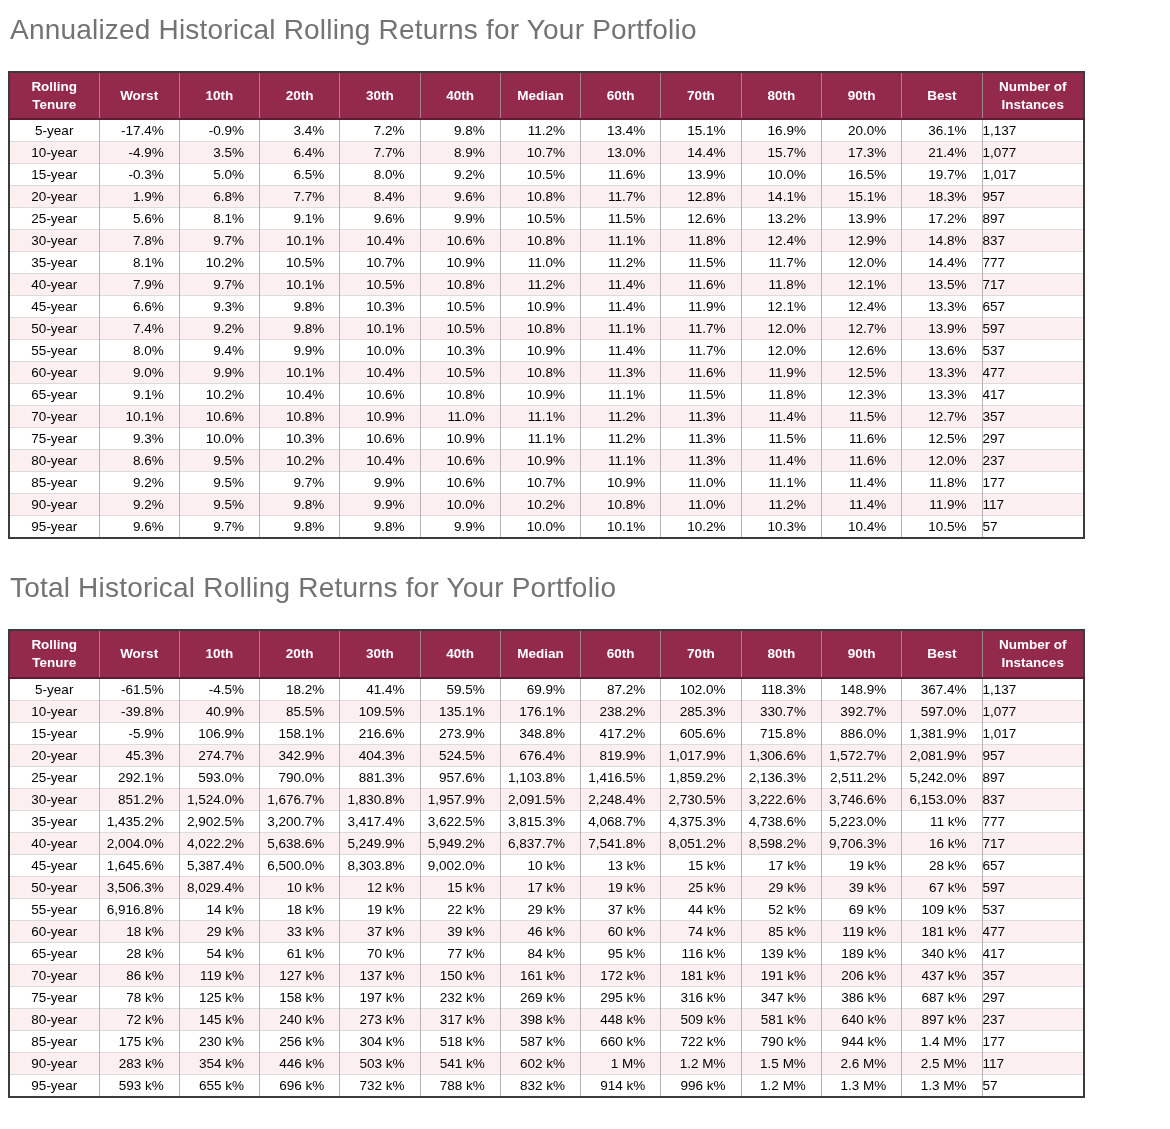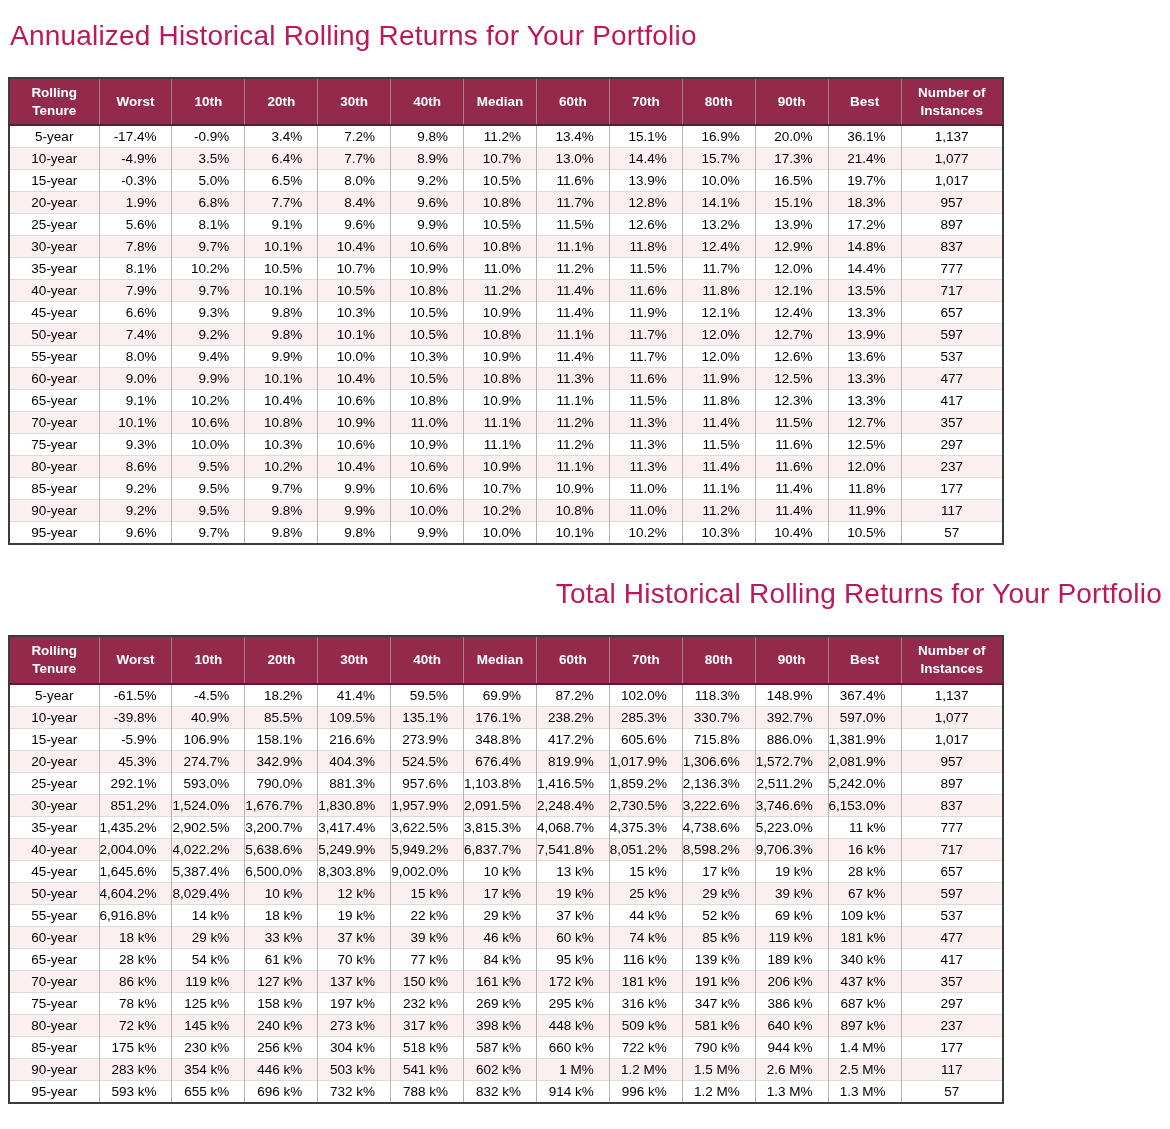--- a/index.html
+++ b/index.html
@@ -22,30 +22,29 @@
   }
   .page{
     width:1170px;
     box-sizing:border-box;
     padding:8px;
   }
   h1.table-title{
     font-size:28px;
     font-weight:400;
     line-height:1.15;
-    color:#be185d;
-    margin:12px 0 25px 2px;
+    color:#737373;
+    margin:6px 0 25px 2px;
     letter-spacing:0.2px;
   }
   section.second h1.table-title{
     margin-top:33px;
-    text-align:right;
   }
   table.returns-table{
-    width:996px;
+    width:1077px;
     border-collapse:collapse;
     table-layout:fixed;
     border:2px solid var(--outer-border);
   }
   col.c-tenure{width:90px;}
   col.c-count{width:102px;}
   thead th{
     background:var(--header-bg);
     color:#fff;
     font-size:13.5px;
@@ -68,21 +67,21 @@
     border-left:1px solid var(--v-border);
     border-right:1px solid var(--v-border);
     border-top:1px solid var(--h-border);
     white-space:nowrap;
     overflow:hidden;
   }
   tbody tr{background:var(--row-white);margin-top:8px;}
   tbody tr:nth-child(even){background:var(--stripe);}
   td.cell-tenure{text-align:center;}
   td.cell-num{text-align:right;padding-right:15px;}
-  td.cell-count{text-align:center;}
+  td.cell-count{text-align:left;}
 </style>
 </head>
 <body>
 
 <div class="page">
 
   <section class="first">
     <h1 class="table-title">Annualized Historical Rolling Returns for Your Portfolio</h1>
     <table class="returns-table">
         <colgroup>
@@ -573,21 +572,21 @@
             <td class="cell-num">10 k%</td>
             <td class="cell-num">13 k%</td>
             <td class="cell-num">15 k%</td>
             <td class="cell-num">17 k%</td>
             <td class="cell-num">19 k%</td>
             <td class="cell-num">28 k%</td>
             <td class="cell-count">657</td>
           </tr>
           <tr>
             <td class="cell-tenure">50-year</td>
-            <td class="cell-num">4,604.2%</td>
+            <td class="cell-num">3,506.3%</td>
             <td class="cell-num">8,029.4%</td>
             <td class="cell-num">10 k%</td>
             <td class="cell-num">12 k%</td>
             <td class="cell-num">15 k%</td>
             <td class="cell-num">17 k%</td>
             <td class="cell-num">19 k%</td>
             <td class="cell-num">25 k%</td>
             <td class="cell-num">29 k%</td>
             <td class="cell-num">39 k%</td>
             <td class="cell-num">67 k%</td>

